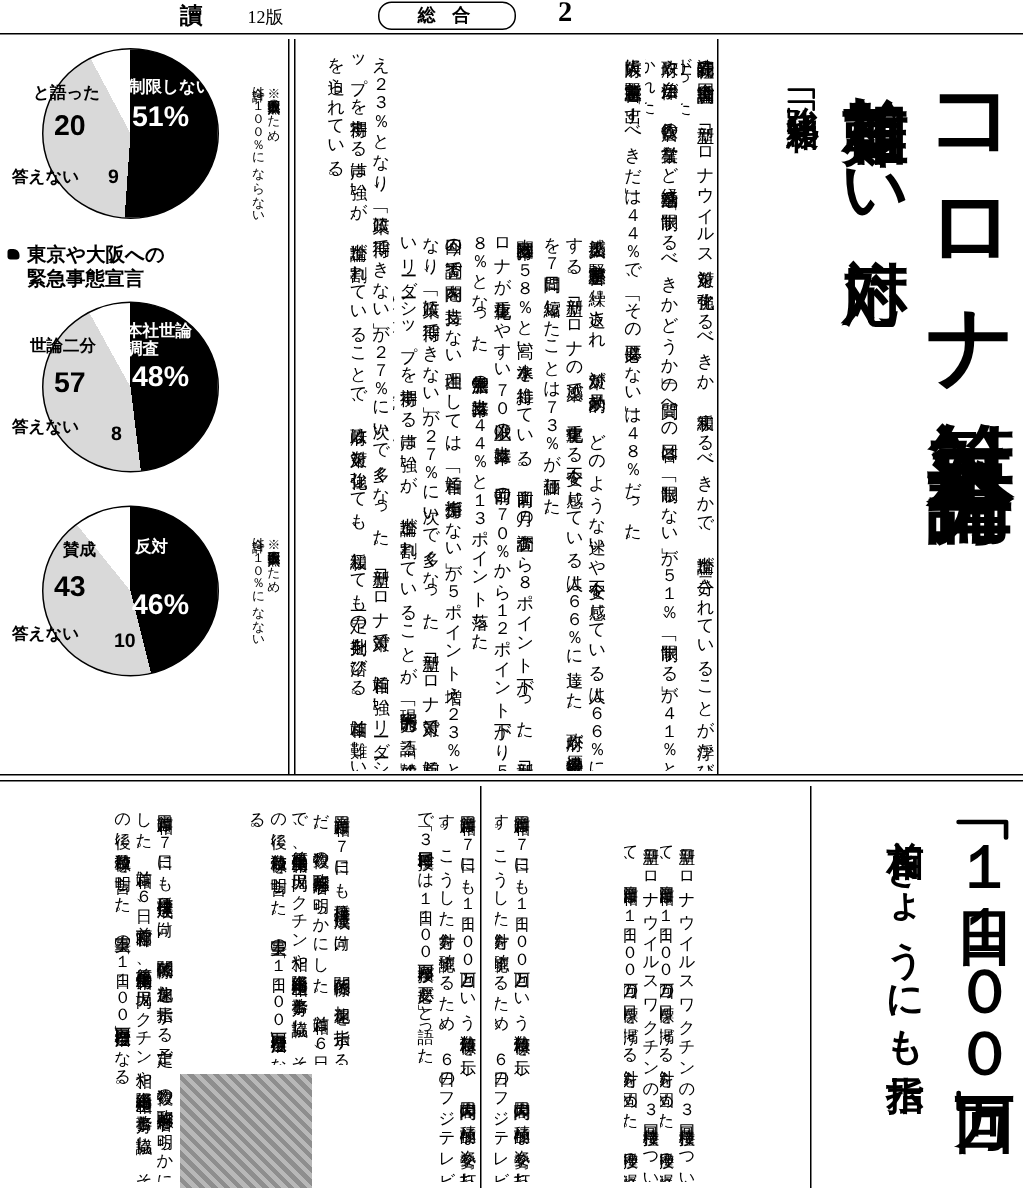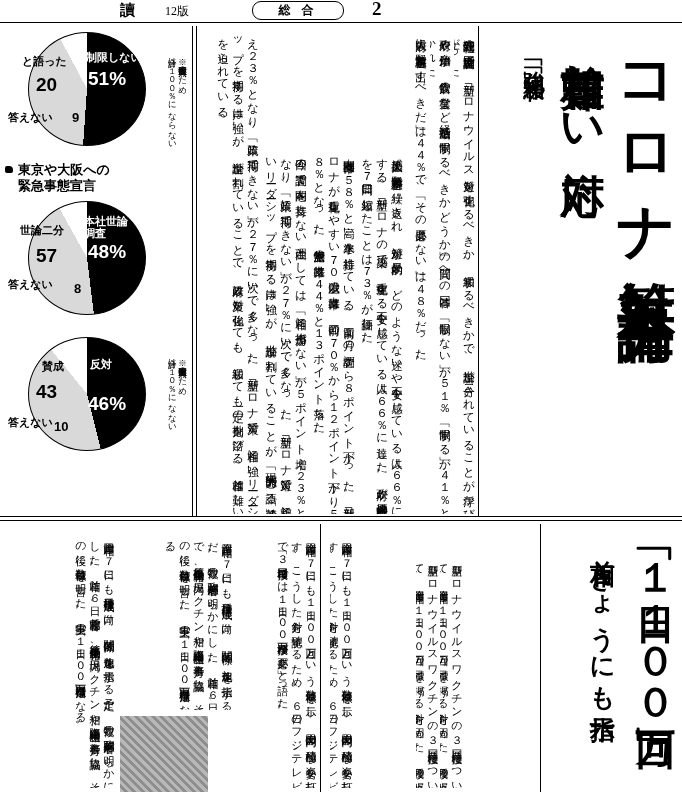--- a/index.html
+++ b/index.html
@@ -189,21 +189,21 @@
       </div>
     </div>
 
     <div class="chartblk" style="margin-top:8px;">
       <div class="pie-wrap">
         <div class="pie" style="background:conic-gradient(#000 0deg 166deg, #d9d9d9 166deg 321deg, #fff 321deg 360deg);border:1px solid #000;"></div>
         <div class="pie-lbl lbl-white" style="left:84px;top:46px;font-size:19px;margin-top:16px;">46%</div>
         <div class="pie-lbl lbl-white" style="left:86px;top:26px;font-size:11px;">反対</div>
         <div class="pie-lbl lbl-black" style="left:32px;top:50px;font-size:19px;">43</div>
         <div class="pie-lbl lbl-black" style="left:26px;top:28px;font-size:11px;margin-left:12px;">賛成</div>
-        <div class="pie-lbl lbl-black" style="left:50px;top:88px;font-size:13px;">10</div>
+        <div class="pie-lbl lbl-black" style="left:72px;top:88px;font-size:13px;">10</div>
         <div class="pie-lbl lbl-black" style="left:4px;top:84px;font-size:11px;">答えない</div>
         <div class="note" style="right:2px;top:22px;white-space:pre-line;">※小数点以下四捨五入のため
 合計は１０％になない</div>
       </div>
     </div>
 
   </div>
 
   <div class="lower">
     <div class="lower-hl">「１日１００万回」</div>

